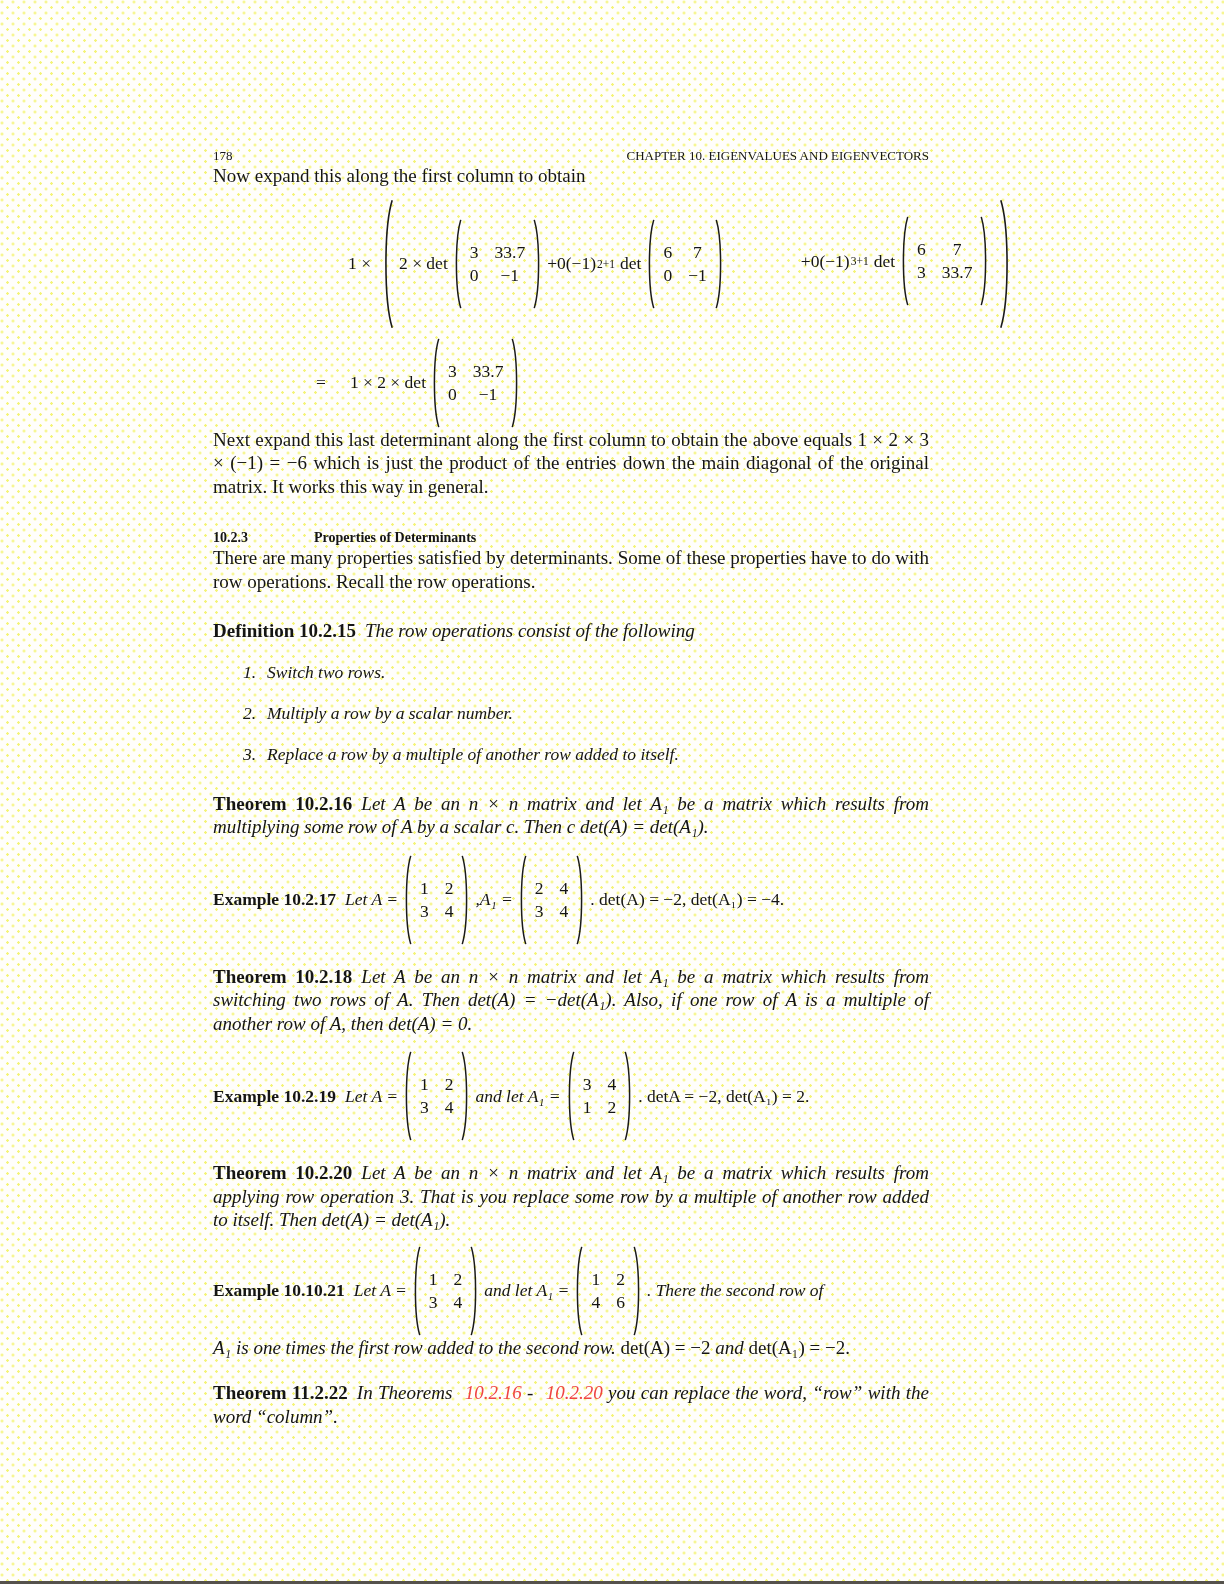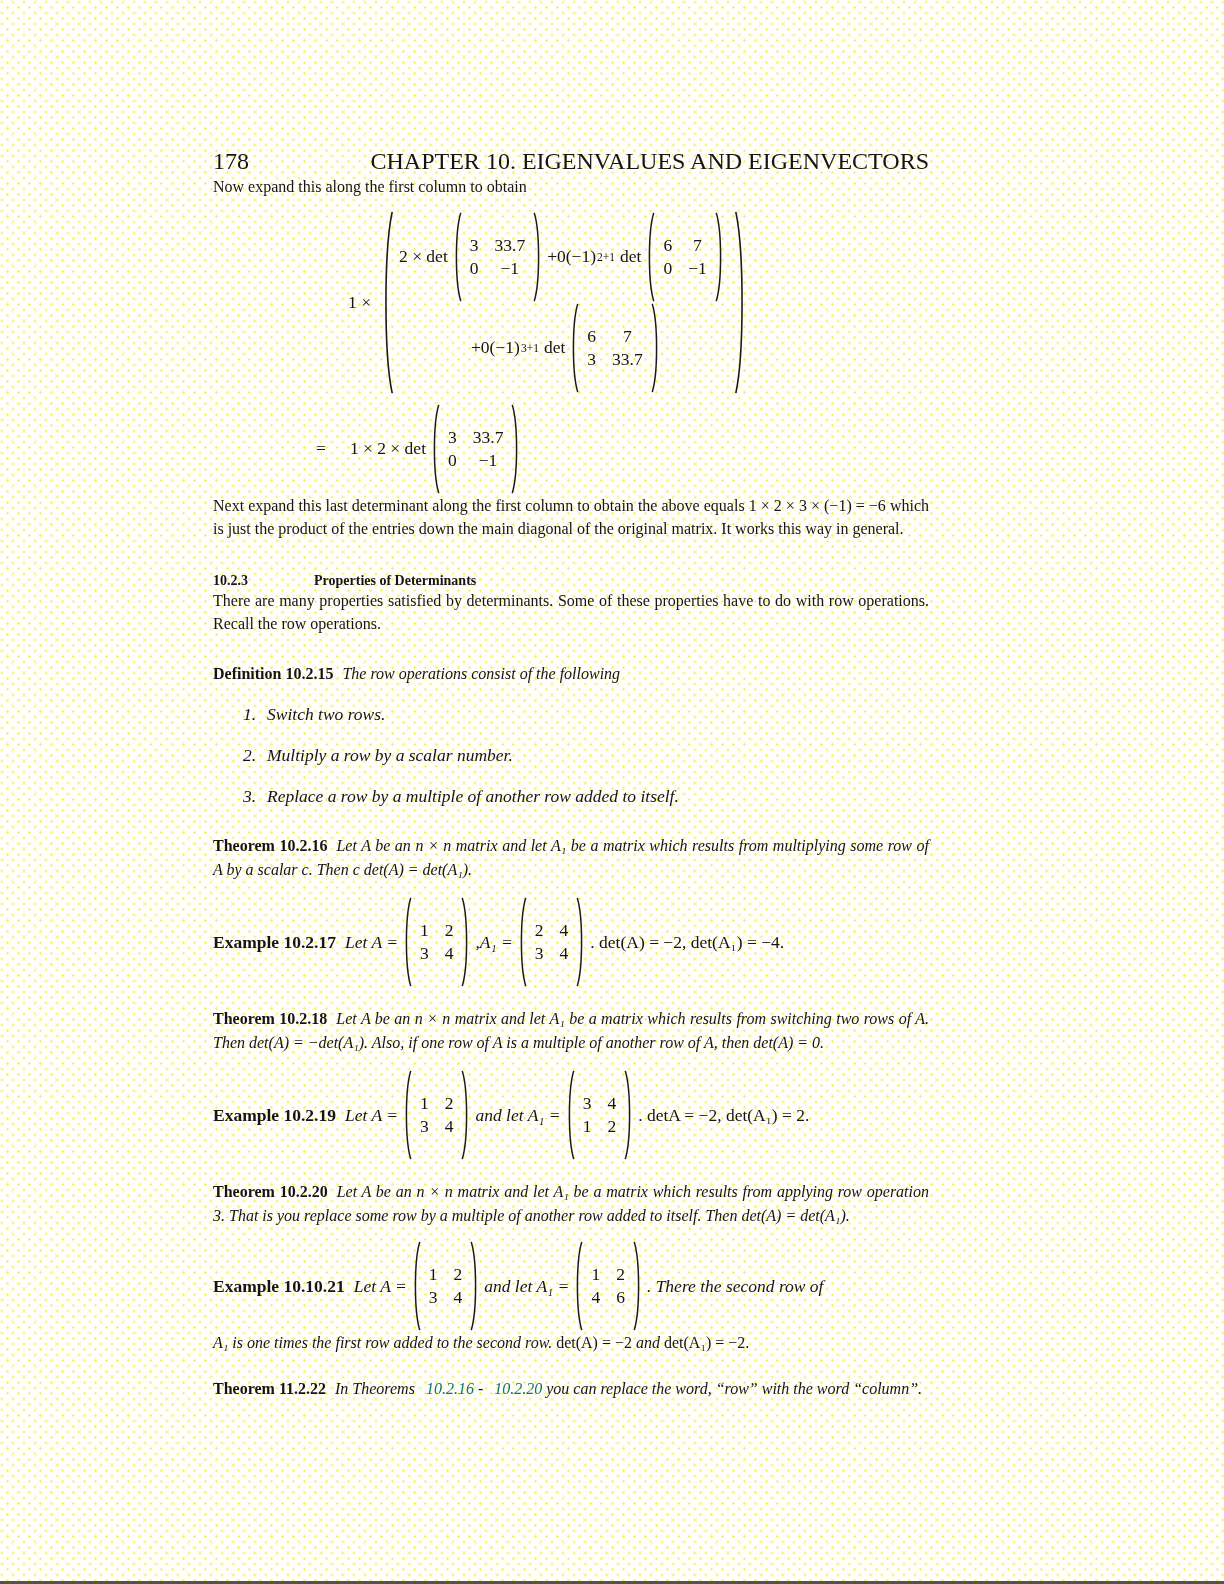--- a/index.html
+++ b/index.html
@@ -11,23 +11,23 @@
     background-image:
       radial-gradient(circle, #f4f478 1px, rgba(255,255,255,0) 1.5px),
       radial-gradient(circle, #f4f478 1px, rgba(255,255,255,0) 1.5px);
     background-size:11px 11px, 11px 11px;
     background-position:2px 2px, 7.5px 7.5px;
   }
   .page { position:relative; width:1224px; height:1584px; overflow:hidden; }
   .bottom-edge { position:absolute; left:0; right:0; bottom:0; height:3px; background:#55524c; }
   .content { position:absolute; left:213px; top:148px; width:716px; }
 
-  .pagehead { display:flex; justify-content:space-between; align-items:baseline; font-size:24px; }
-
-  p.body, .thm { font-size:16px; line-height:23.5px; text-align:justify; margin:0; }
+  .pagehead { display:flex; justify-content:space-between; align-items:baseline; font-size:13px; }
+
+  p.body, .thm { font-size:19px; line-height:23.5px; text-align:justify; margin:0; }
   .it { font-style:italic; }
   .rm { font-style:normal; }
   b.lbl { font-weight:bold; font-style:normal; margin-right:9px; }
 
   .intro { margin-top:36px; }
   .para-next { margin-top:18px; }
   .para-props { margin-top:16px; }
   .definition { margin-top:26px; }
   .thm16 { margin-top:26px; }
   .thm18 { margin-top:20px; }
@@ -38,21 +38,21 @@
   .sechead .num { margin-right:18px; }
 
   .rowops { margin-top:8px; }
   .rowop { display:flex; font-size:17.5px; font-style:italic; margin-top:18px; margin-left:30px; line-height:23px; }
   .rowop .num { width:24px; flex:0 0 auto; }
 
   
   .eq-display { margin-top:10px; font-size:17.5px; }
   .eq-top { display:flex; align-items:center; margin-left:135px; }
   .eq-coef { margin-right:10px; white-space:nowrap; }
-  .eq-inner { display:flex; flex-direction:column; padding:0 5px; }
+  .eq-inner { display:flex; flex-direction:row; padding:0 5px; }
   .eq-row { display:flex; align-items:center; margin:3px 0; white-space:nowrap; }
   .eq-row2 { margin-left:72px; margin-top:-2px; }
   .eq-result { display:flex; align-items:center; margin-left:103px; margin-top:8px; }
   .eq-result .eq-equals { margin-right:24px; }
   sup.msup { font-size:11.5px; line-height:0; vertical-align:0.55em; margin:0 1px 0 1px; }
   .sp4 { margin-left:4px; }
 
   
   .bp { width:9px; align-self:stretch; flex:0 0 auto; }
   .bp svg { display:block; width:100%; height:100%; }
@@ -63,21 +63,21 @@
   .mgrid { display:grid; grid-template-columns:auto auto; column-gap:16px; row-gap:2px;
            justify-items:center; align-content:center; padding:5px 8px; line-height:21px; }
 
   
   .ex-line { display:flex; align-items:center; font-size:17.5px; white-space:nowrap; }
   .ex17 { margin-top:16px; }
   .ex19 { margin-top:16px; }
   .ex21 { margin-top:14px; }
   .ex-line b.lbl { flex:0 0 auto; }
   .ex-cont { margin-top:3px; }
-  .link { color:#0f766e;margin-left:7px; }
+  .link { color:#ef4444;margin-left:7px; }
 </style>
 </head>
 <body>
 
 <div class="page">
   <div class="content">
 
     <div class="pagehead">
       <span>178</span>
       <span>CHAPTER 10. EIGENVALUES AND EIGENVECTORS</span>

